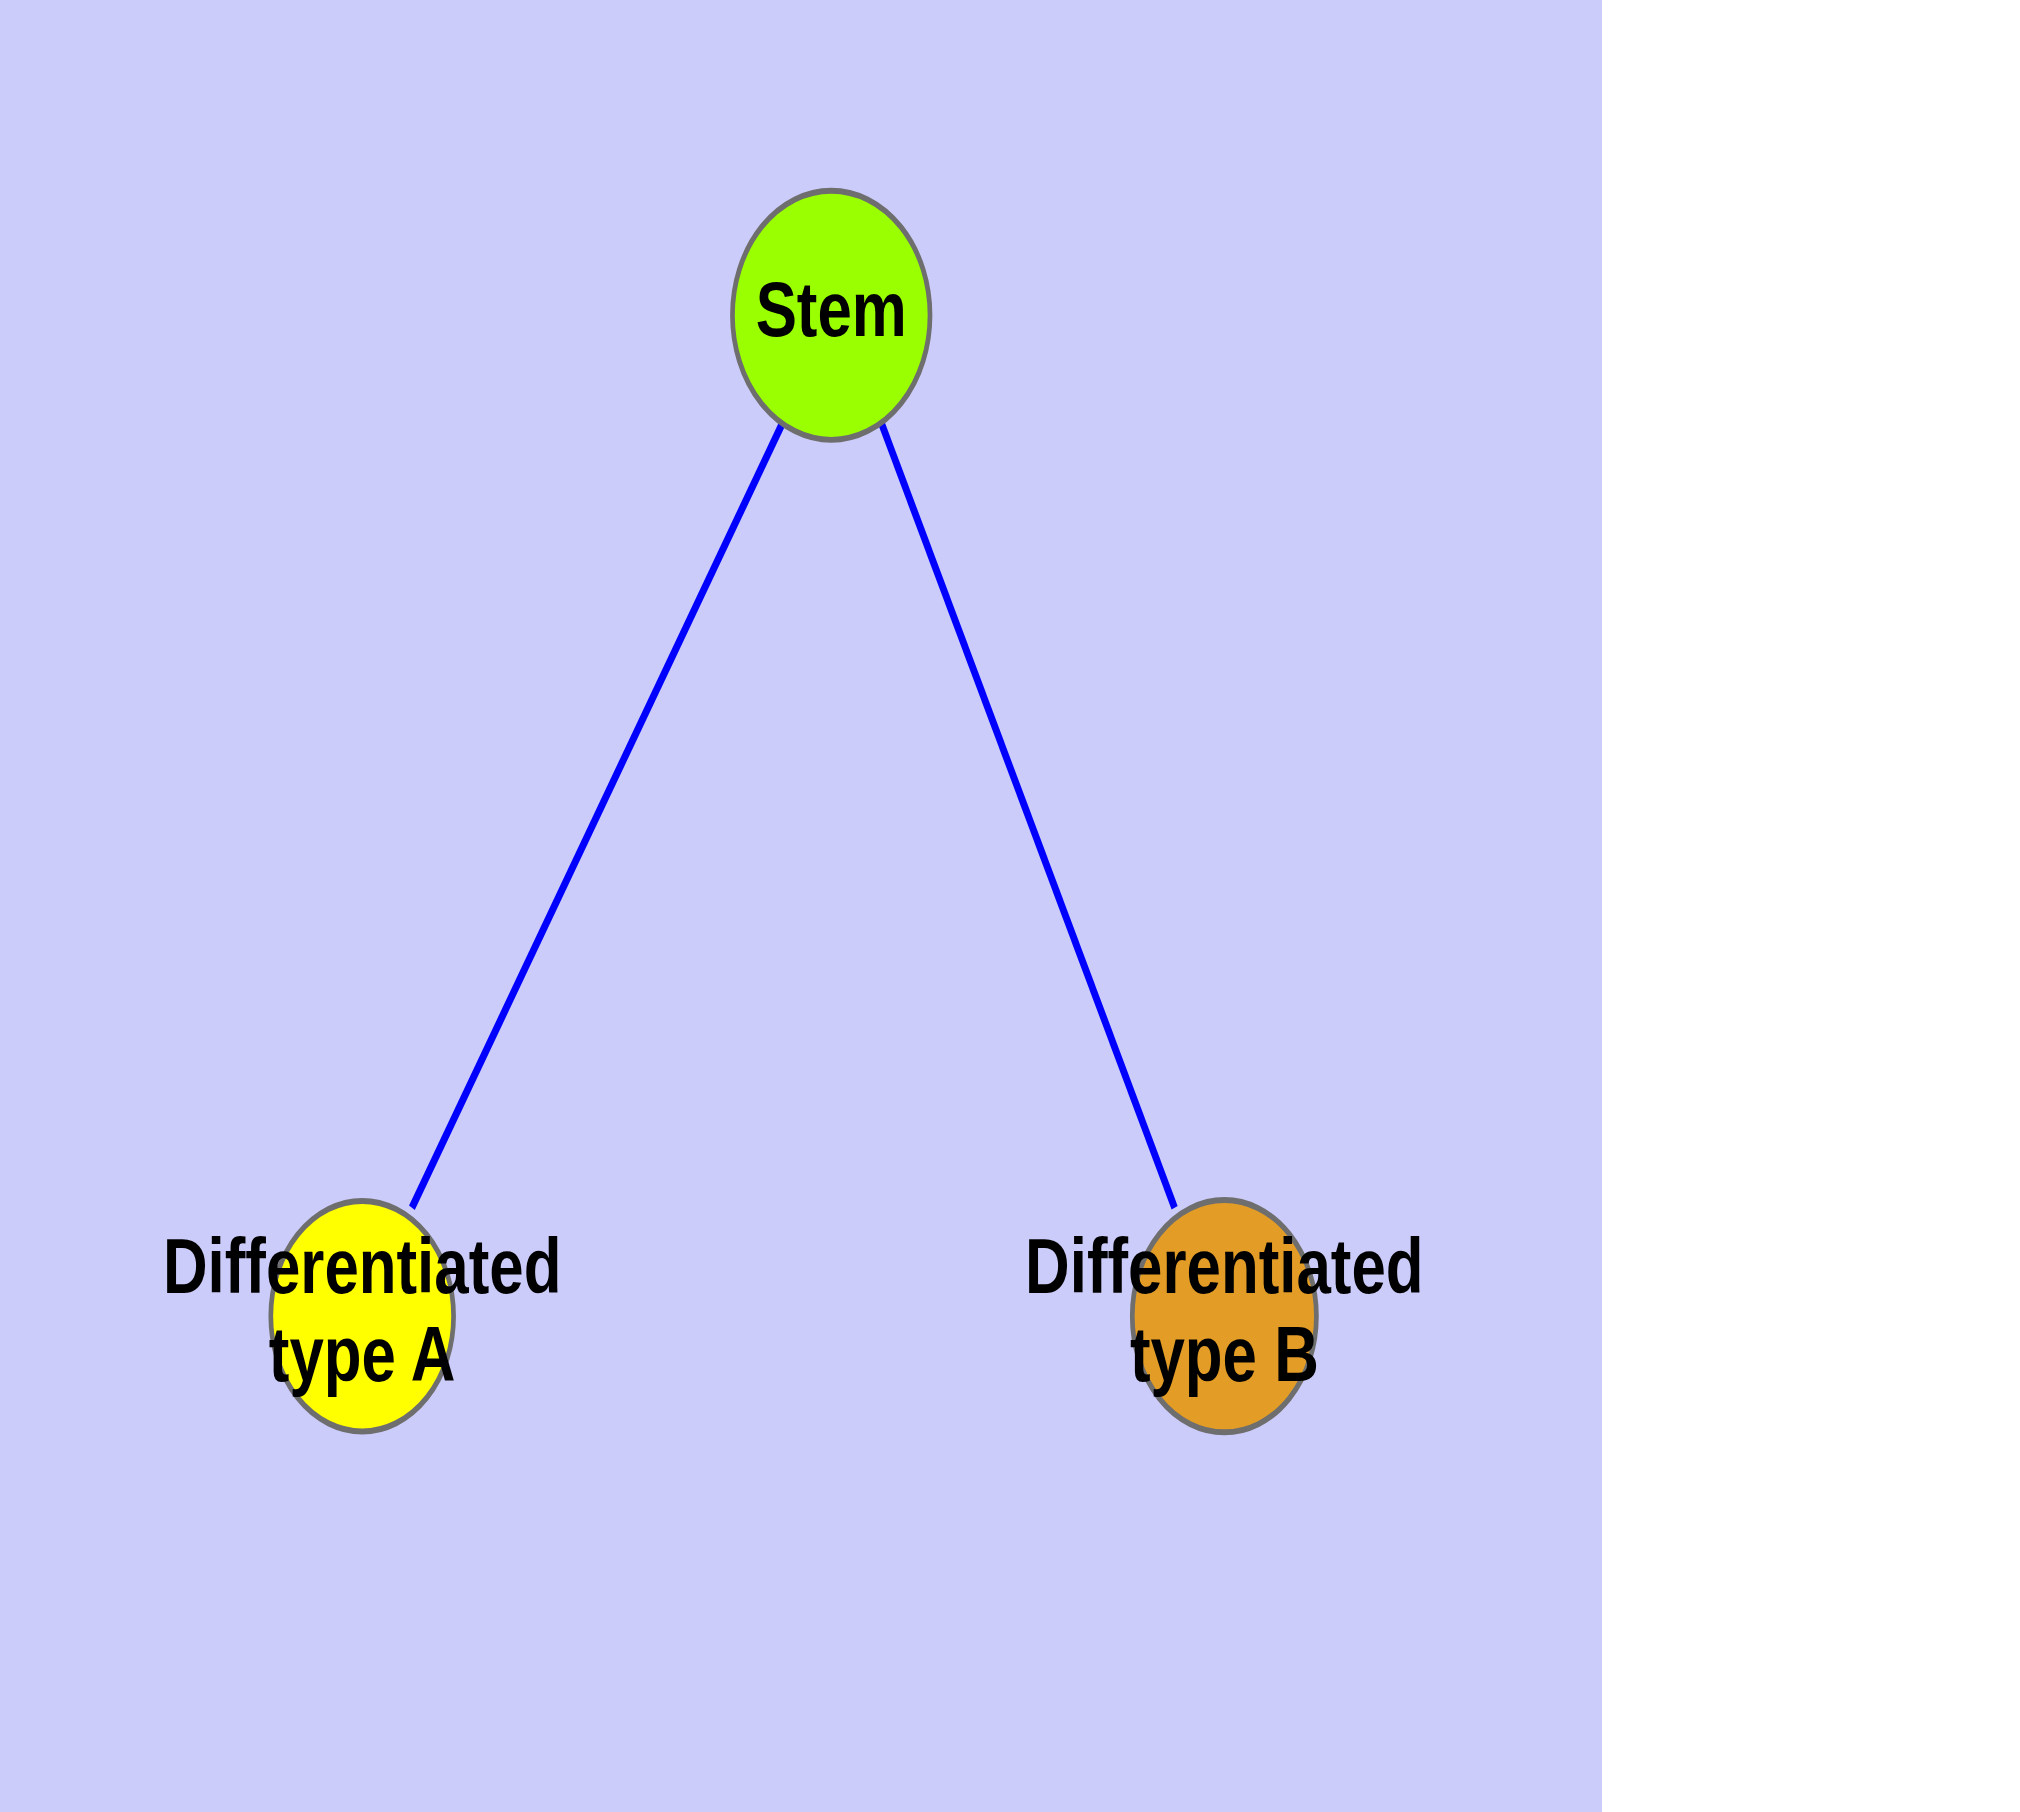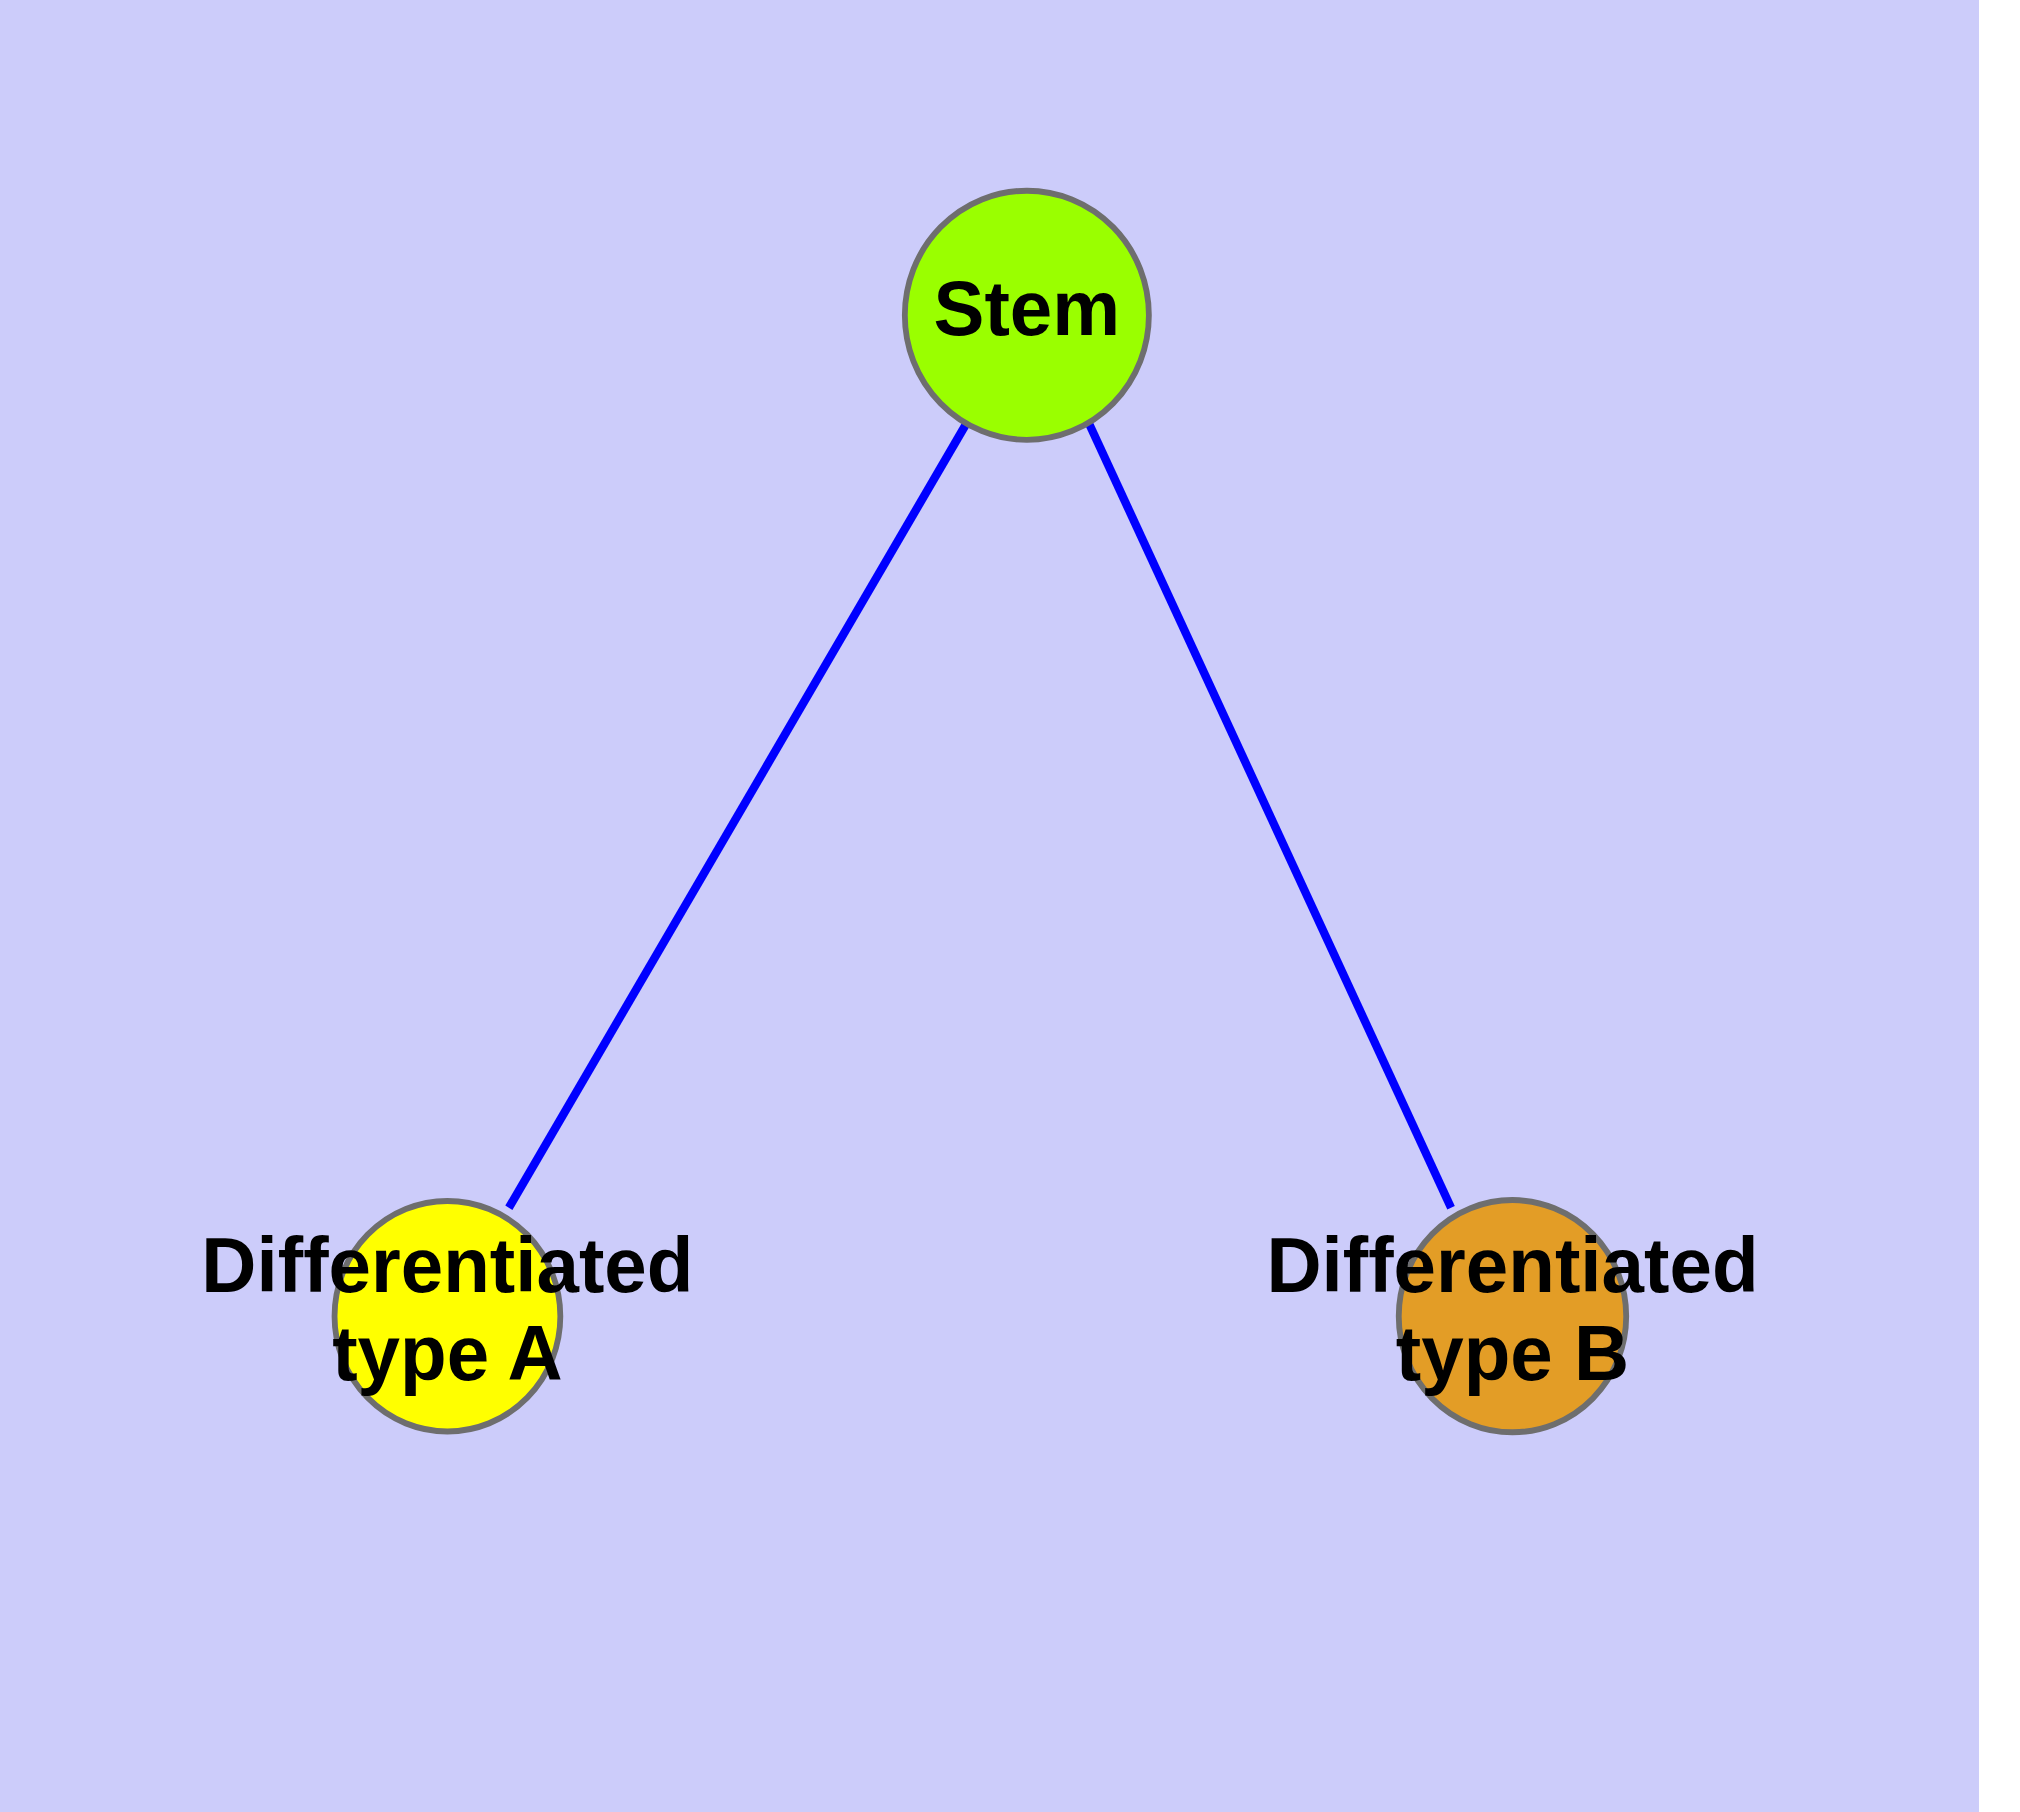--- a/index.html
+++ b/index.html
@@ -3,21 +3,21 @@
 <meta charset="utf-8">
 <title>Cell differentiation graph</title>
 <style>
   html, body {
     margin: 0;
     padding: 0;
     background: #ffffff;
   }
   #canvas {
     position: relative;
-    width: 1979px;
+    width: 1602px;
     height: 1812px;
     overflow: hidden;
     font-family: "Liberation Sans", "DejaVu Sans", sans-serif;
   }
   #graph-svg {
     position: absolute;
     inset: 0;
     width: 100%;
     height: 100%;
     display: block;

